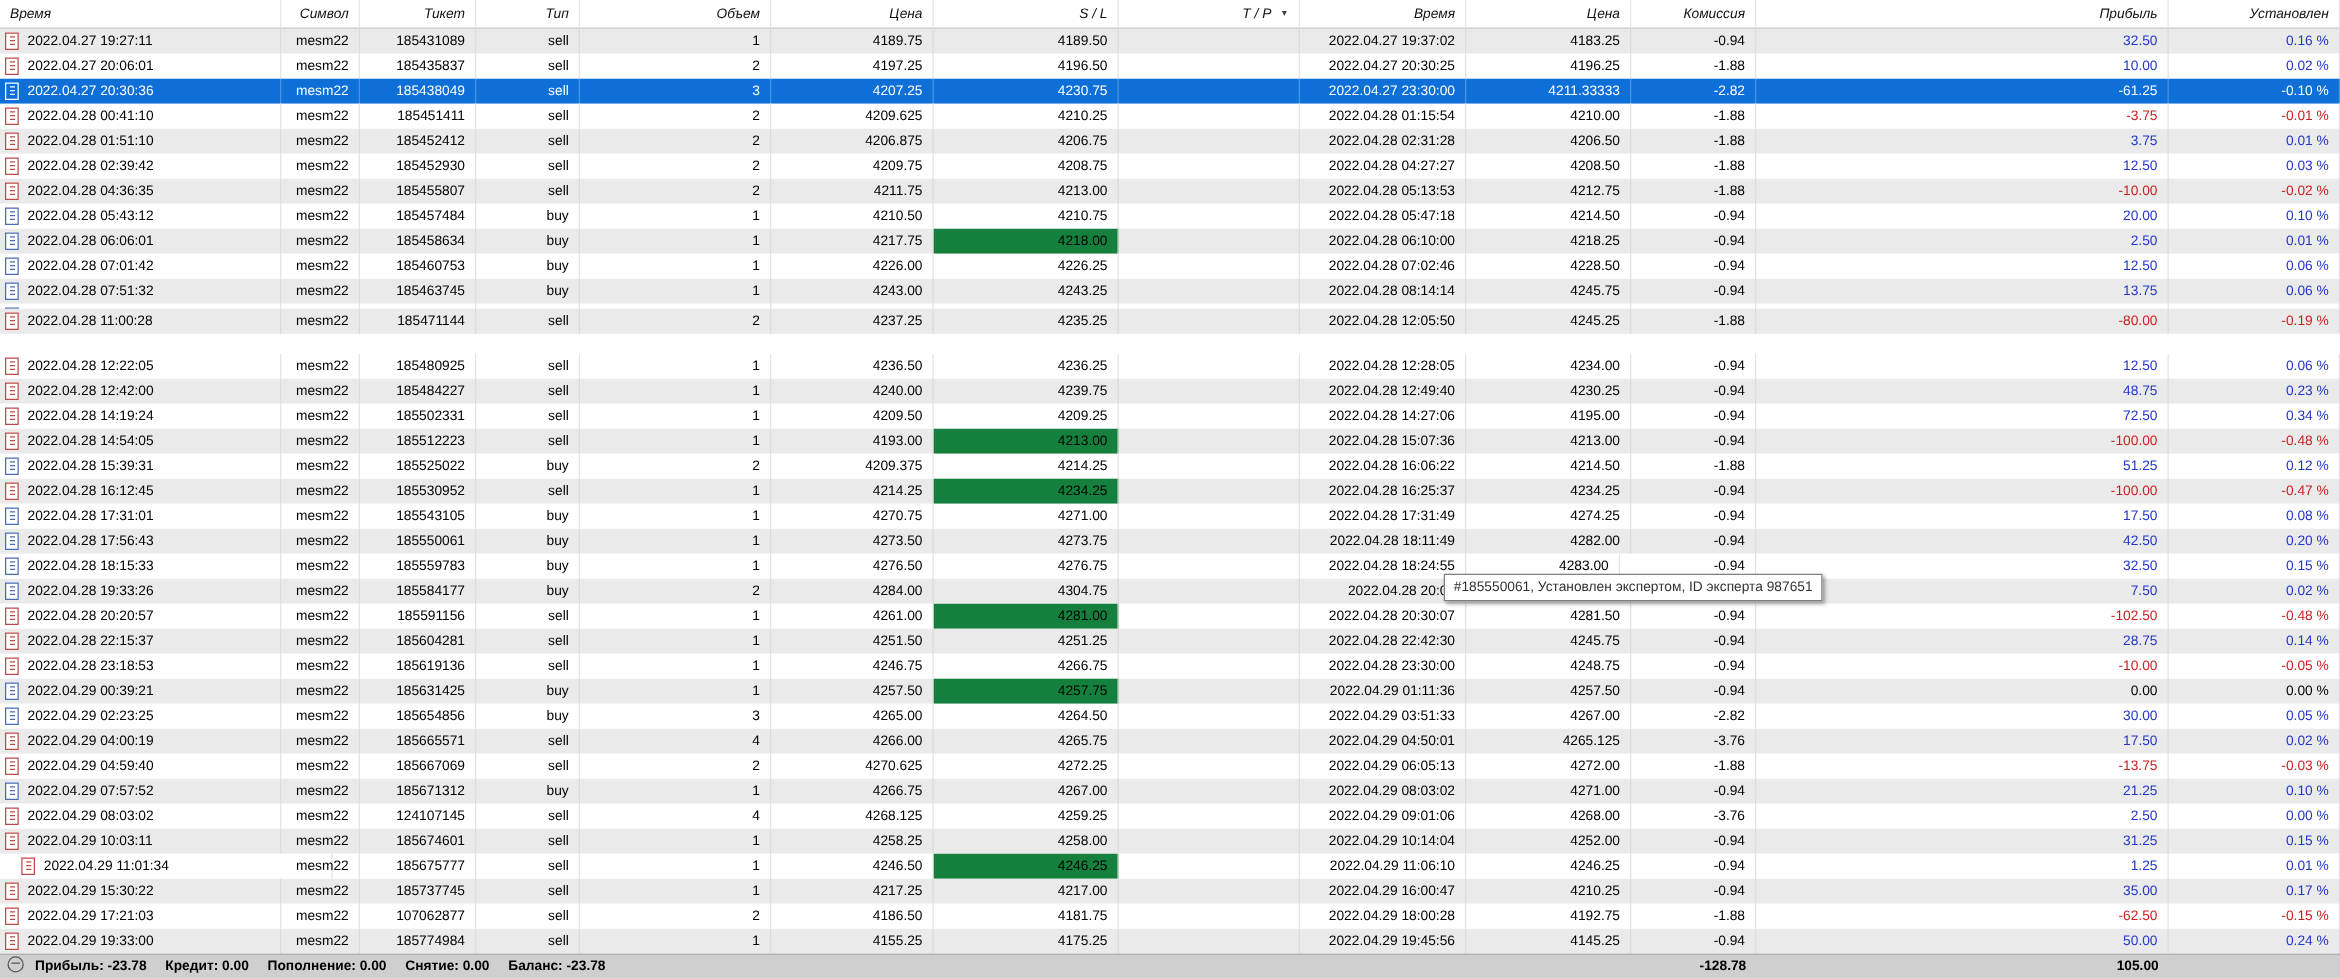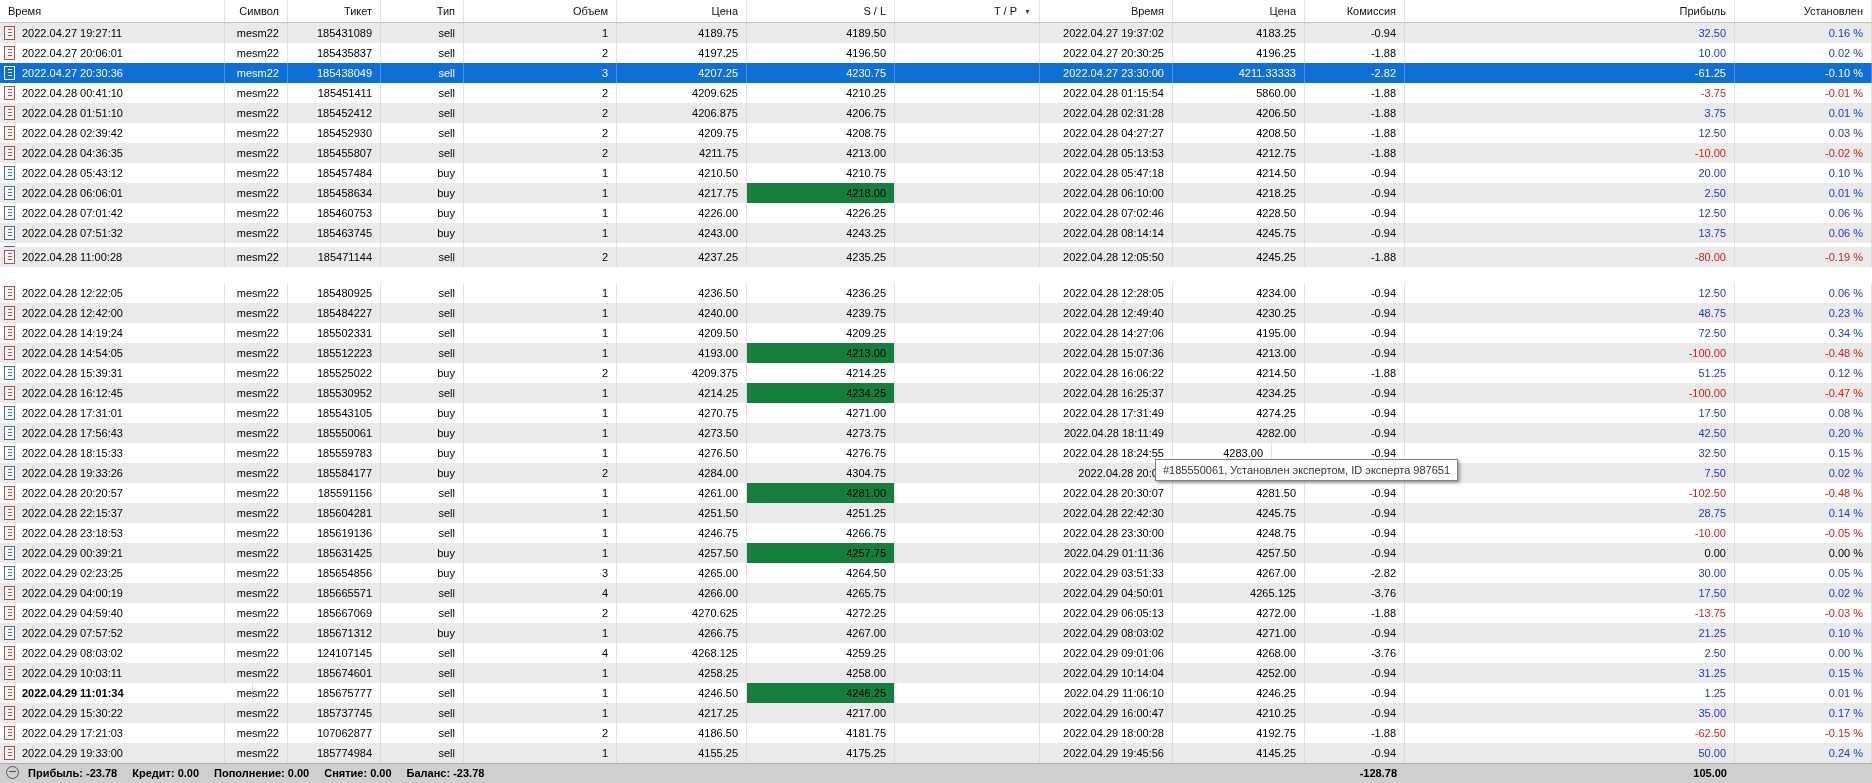--- a/index.html
+++ b/index.html
@@ -4,21 +4,21 @@
 <style>
   html,body{margin:0;padding:0;background:#fff;}
   body{width:1872px;height:783px;overflow:hidden;
        font-family:"Liberation Sans","DejaVu Sans",sans-serif;font-size:11px;color:#000;}
   #app{position:relative;width:1872px;height:783px;background:#fff;}
 
   
   #hdr{position:absolute;top:0;left:0;width:1872px;height:23px;background:#ffffff;
        border-bottom:1px solid #c6c6c6;box-sizing:border-box;z-index:2;}
   .hcell{position:absolute;top:0;height:22px;line-height:22px;box-sizing:border-box;
-         border-right:1px solid #e6e6e6;white-space:nowrap;overflow:hidden;color:#111;}
+         border-right:1px solid #e6e6e6;white-space:nowrap;overflow:hidden;color:#111;font-style:italic;}
   .hcell.r{text-align:right;padding-right:8px;}
   .hcell.l{padding-left:8px;}
   .sort-arrow{font-size:7px;color:#444;margin-left:7px;vertical-align:1px;}
 
   
   #rows{position:absolute;top:23px;left:0;width:1872px;}
   .row{position:absolute;left:0;width:1872px;height:20px;background:#ffffff;}
   .row.odd{background:#eaeaea;}
   .row.sel{background:#0e6fd8;color:#fff;}
   .cell{position:absolute;top:0;height:20px;line-height:20px;box-sizing:border-box;
@@ -141,21 +141,21 @@
             <i></i>
           </span></div>
         <div class="cell r" style="left: 225px; width: 63px;">mesm22</div>
         <div class="cell r" style="left: 288px; width: 93px;">185451411</div>
         <div class="cell r" style="left: 381px; width: 83px;">sell</div>
         <div class="cell r" style="left: 464px; width: 153px;">2</div>
         <div class="cell r" style="left: 617px; width: 130px;">4209.625</div>
         <div class="cell r" style="left: 747px; width: 148px;">4210.25</div>
         <div class="cell r" style="left: 895px; width: 145px;"></div>
         <div class="cell r" style="left: 1040px; width: 133px;">2022.04.28 01:15:54</div>
-        <div class="cell r" style="left: 1173px; width: 132px;">5860.00</div>
+        <div class="cell r" style="left: 1173px; width: 132px;">4210.00</div>
         <div class="cell r" style="left: 1305px; width: 100px;">-1.88</div>
         <div class="cell r neg" style="left: 1405px; width: 330px;">-3.75</div>
         <div class="cell r neg" style="left: 1735px; width: 137px;">-0.01 %</div>
       </div>
       <div class="row odd" style="top: 80px;">
         <div class="cell l" style="left: 0px; width: 225px;">2022.04.28 01:51:10<span class="oicon sell-ic">
             <i></i>
             <i></i>
             <i></i>
           </span></div>
@@ -483,21 +483,21 @@
             <i></i>
           </span></div>
         <div class="cell r" style="left: 225px; width: 63px;">mesm22</div>
         <div class="cell r" style="left: 288px; width: 93px;">185559783</div>
         <div class="cell r" style="left: 381px; width: 83px;">buy</div>
         <div class="cell r" style="left: 464px; width: 153px;">1</div>
         <div class="cell r" style="left: 617px; width: 130px;">4276.50</div>
         <div class="cell r" style="left: 747px; width: 148px;">4276.75</div>
         <div class="cell r" style="left: 895px; width: 145px;"></div>
         <div class="cell r" style="left: 1040px; width: 133px;">2022.04.28 18:24:55</div>
-        <div class="cell r" style="left: 1140px; width: 132px;">4283.00</div>
+        <div class="cell r" style="left: 1164px; width: 132px;">4283.00</div>
         <div class="cell r" style="left: 1305px; width: 100px;">-0.94</div>
         <div class="cell r pos" style="left: 1405px; width: 330px;">32.50</div>
         <div class="cell r pos" style="left: 1735px; width: 137px;">0.15 %</div>
       </div>
       <div class="row odd" style="top: 440px;">
         <div class="cell l" style="left: 0px; width: 225px;">2022.04.28 19:33:26<span class="oicon buy-ic">
             <i></i>
             <i></i>
             <i></i>
           </span></div>
@@ -698,21 +698,21 @@
         <div class="cell r" style="left: 617px; width: 130px;">4258.25</div>
         <div class="cell r" style="left: 747px; width: 148px;">4258.00</div>
         <div class="cell r" style="left: 895px; width: 145px;"></div>
         <div class="cell r" style="left: 1040px; width: 133px;">2022.04.29 10:14:04</div>
         <div class="cell r" style="left: 1173px; width: 132px;">4252.00</div>
         <div class="cell r" style="left: 1305px; width: 100px;">-0.94</div>
         <div class="cell r pos" style="left: 1405px; width: 330px;">31.25</div>
         <div class="cell r pos" style="left: 1735px; width: 137px;">0.15 %</div>
       </div>
       <div class="row" style="top: 660px;">
-        <div class="cell l" style="left: 0px; width: 253px; font-weight: bold;">2022.04.29 11:01:34<span class="oicon sell-ic">
+        <div class="cell l" style="left: 13px; width: 253px;">2022.04.29 11:01:34<span class="oicon sell-ic">
             <i></i>
             <i></i>
             <i></i>
           </span></div>
         <div class="cell r" style="left: 225px; width: 63px;">mesm22</div>
         <div class="cell r" style="left: 288px; width: 93px;">185675777</div>
         <div class="cell r" style="left: 381px; width: 83px;">sell</div>
         <div class="cell r" style="left: 464px; width: 153px;">1</div>
         <div class="cell r" style="left: 617px; width: 130px;">4246.50</div>
         <div class="cell r slhit" style="left: 747px; width: 148px;">4246.25</div>

